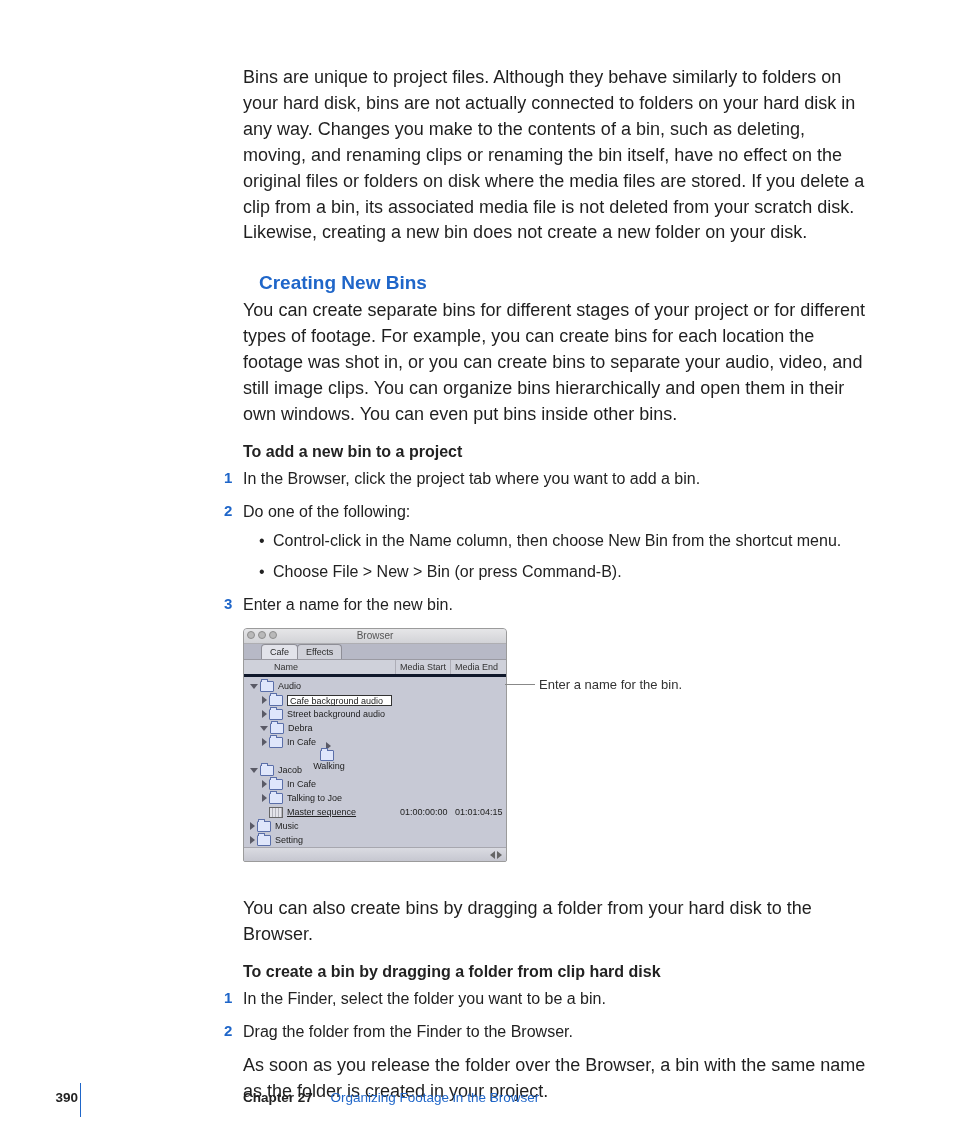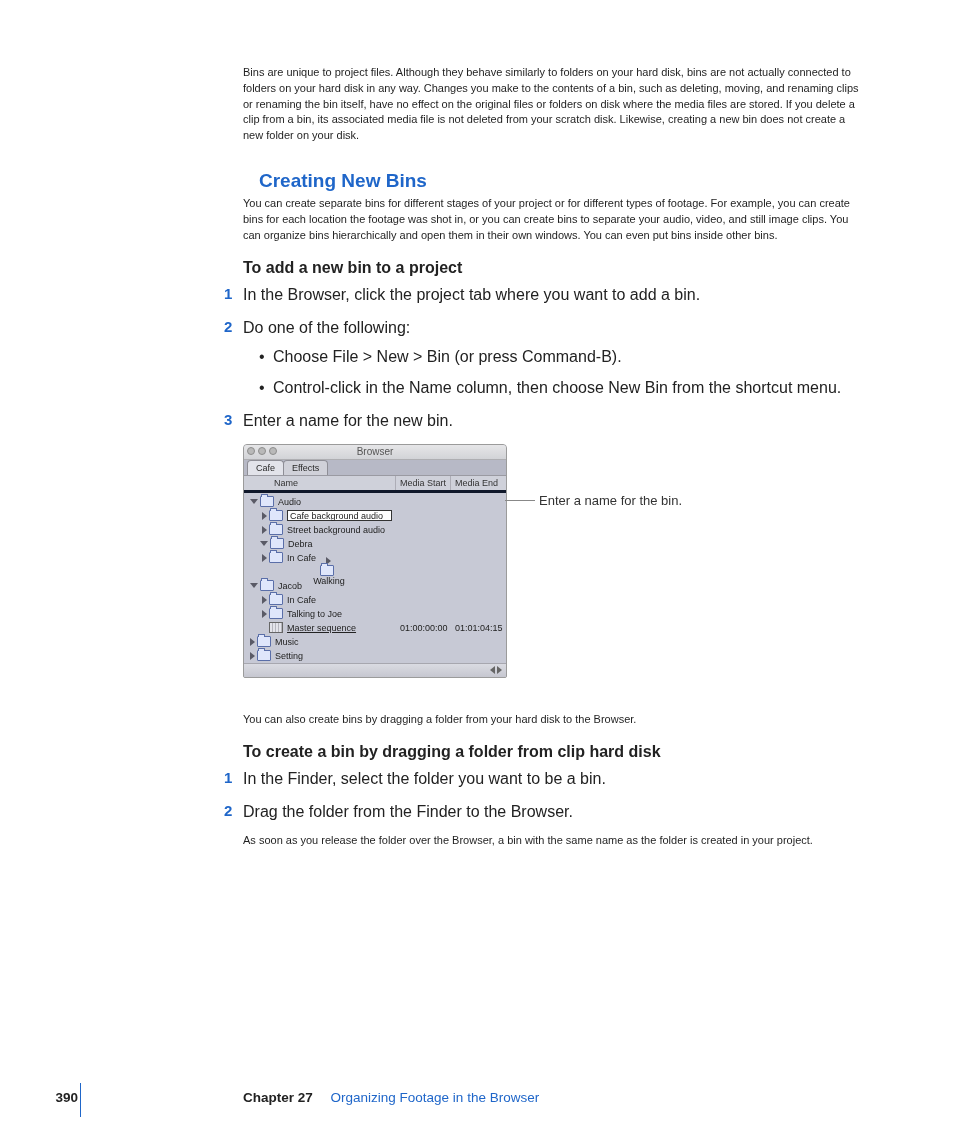--- a/index.html
+++ b/index.html
@@ -17,21 +17,21 @@
     box-sizing: border-box;
   }
   .content {
     position: absolute;
     left: 243px;
     top: 65px;
     width: 625px;
   }
   p {
     margin: 0 0 15px 0;
-    font-size: 11px;
+    font-size: 18px;
     line-height: 1.44;
     color: #1f1f1f;
   }
   .section-heading {
     color: #1f66c9;
     font-size: 19px;
     font-weight: 600;
     margin: 26px 0 4px 16px;
   }
   .subhead {
@@ -118,21 +118,21 @@
     background: #b9b9b9;
     border: 1px solid #8c8c8c;
     box-sizing: border-box;
   }
   .tabs-row {
     display: flex;
     height: 15px;
     background: #b7b9c6;
     border-bottom: 1px solid #9a9aa2;
     align-items: flex-end;
-    padding-left: 3px;
+    padding-left: 17px;
     gap: 0;
   }
   .tab {
     height: 14px;
     padding: 0 8px;
     font-size: 9px;
     line-height: 14px;
     border: 1px solid #8e8e96;
     border-bottom: none;
     border-radius: 4px 4px 0 0;
@@ -286,22 +286,22 @@
 
     <div class="section-heading">Creating New Bins</div>
     <p>You can create separate bins for different stages of your project or for different types of footage. For example, you can create bins for each location the footage was shot in, or you can create bins to separate your audio, video, and still image clips. You can organize bins hierarchically and open them in their own windows. You can even put bins inside other bins.</p>
 
     <div class="subhead">To add a new bin to a project</div>
     <ol class="steps">
       <li>In the Browser, click the project tab where you want to add a bin.</li>
       <li>
         <span>Do one of the following:</span>
         <ul class="bullets">
+          <li>Control-click in the Name column, then choose New Bin from the shortcut menu.</li>
           <li>Choose File &gt; New &gt; Bin (or press Command-B).</li>
-          <li>Control-click in the Name column, then choose New Bin from the shortcut menu.</li>
         </ul>
       </li>
       <li>Enter a name for the new bin.</li>
     </ol>
 
     <div class="shot-wrap">
       <div class="browser-window">
         <div class="win-title">
           <div class="win-buttons">
             <span></span>

